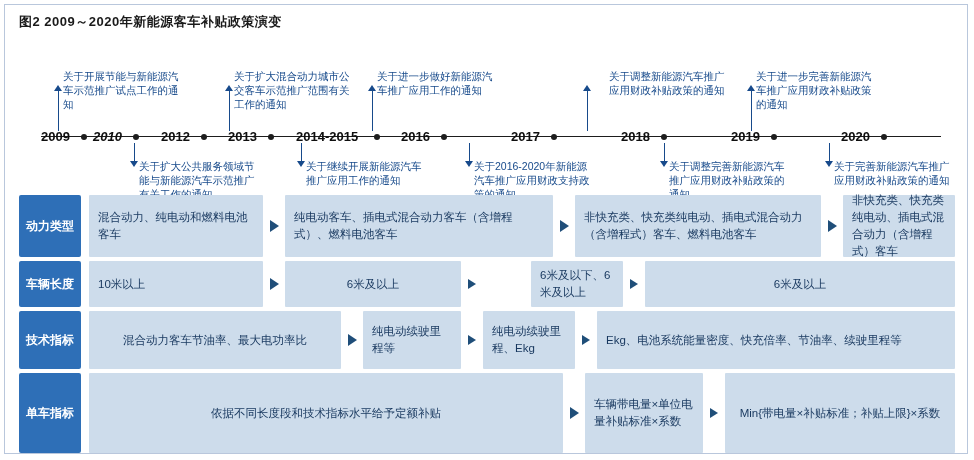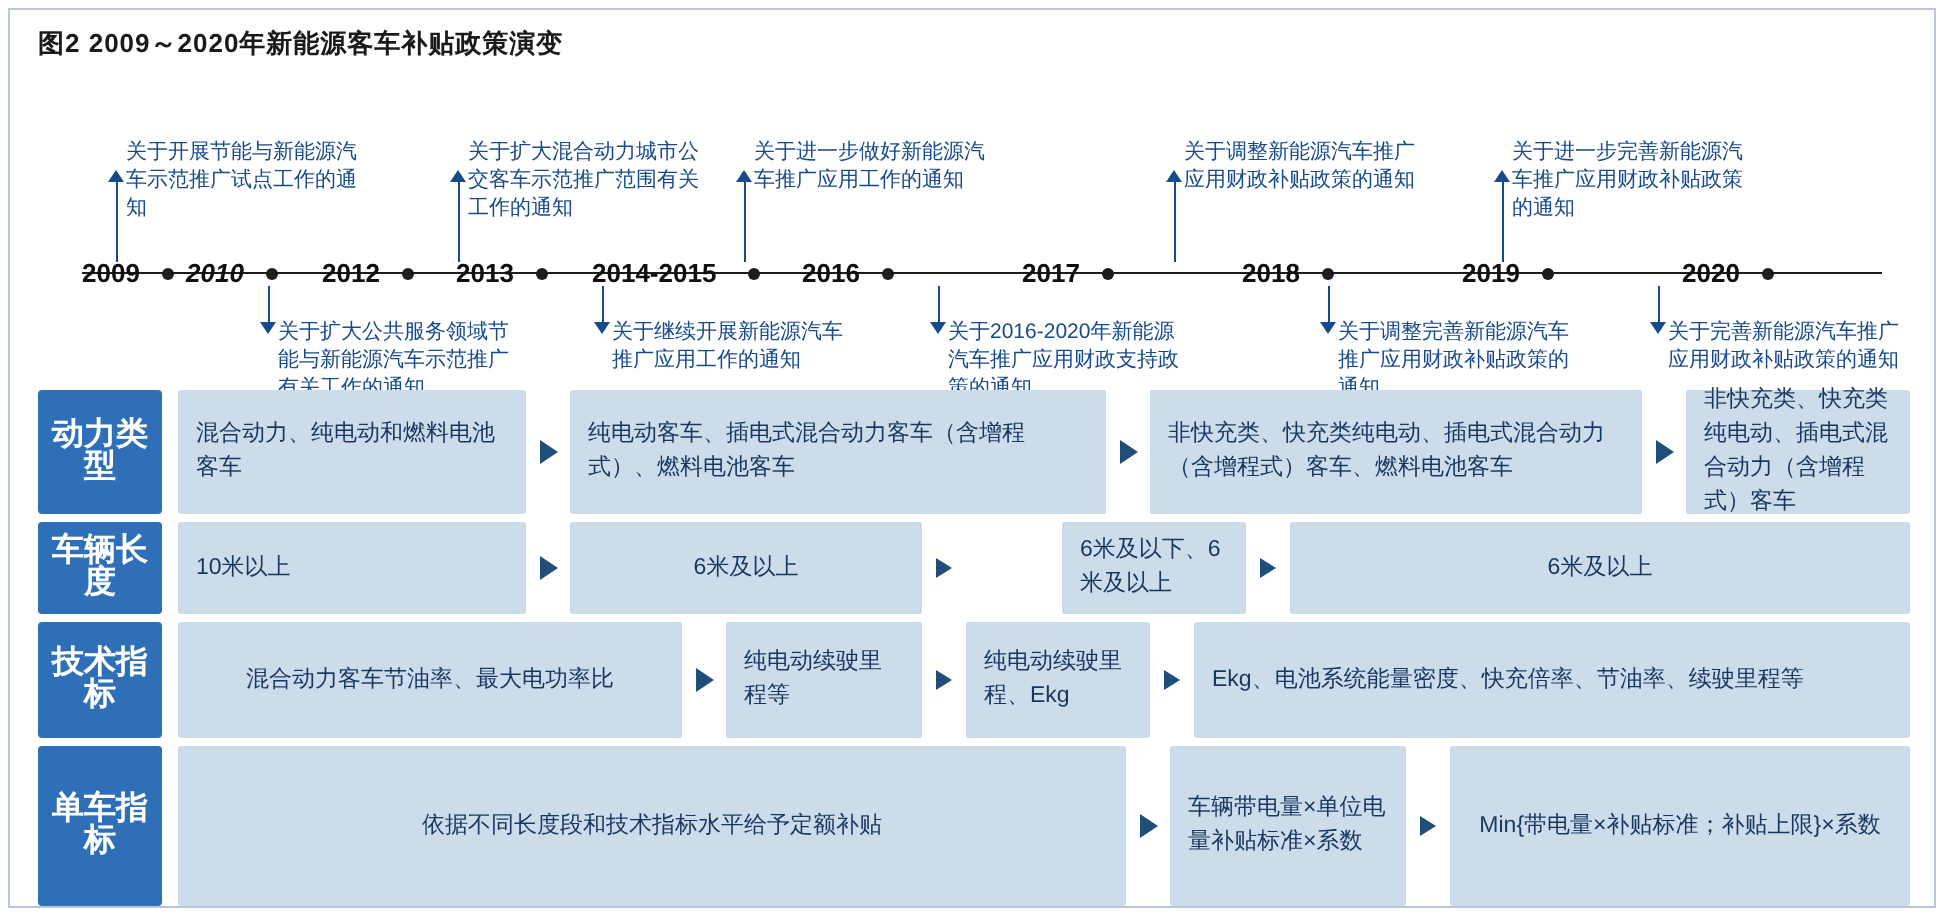--- a/index.html
+++ b/index.html
@@ -62,21 +62,21 @@
     position:absolute;width:1px;background:#174a8b;
   }
   
   .row{
     position:absolute;left:14px;width:936px;
     display:flex;align-items:stretch;
   }
   .row-label{
     width:62px;flex:0 0 62px;
     background:#2e6fb7;color:#ffffff;
-    font-size:16px;font-weight:bold;line-height:16px;
+    font-size:12px;font-weight:bold;line-height:16px;
     display:flex;align-items:center;justify-content:center;
     text-align:center;
     border-radius:2px;
   }
   .row-body{
     flex:1;display:flex;align-items:stretch;margin-left:8px;
   }
   .cell{
     background:#cddceb;
     color:#17375e;
@@ -105,21 +105,21 @@
 
 <div id="frame">
 
   <div class="title">图2  2009～2020年新能源客车补贴政策演变</div>
 
   <div class="timeline">
 
     <div class="tl-note up" style="left:44px;top:6px;">关于开展节能与新能源汽车示范推广试点工作的通知</div>
     <div class="tl-note up" style="left:215px;top:6px;">关于扩大混合动力城市公交客车示范推广范围有关工作的通知</div>
     <div class="tl-note up" style="left:358px;top:6px;">关于进一步做好新能源汽车推广应用工作的通知</div>
-    <div class="tl-note up" style="left:573px;top:6px;">关于调整新能源汽车推广应用财政补贴政策的通知</div>
+    <div class="tl-note up" style="left:590px;top:6px;">关于调整新能源汽车推广应用财政补贴政策的通知</div>
     <div class="tl-note up" style="left:737px;top:6px;">关于进一步完善新能源汽车推广应用财政补贴政策的通知</div>
 
     <div class="tl-stem" style="left:39px;top:28px;height:40px;"></div>
     <div class="tl-arrow-up" style="left:35px;top:22px;"></div>
     <div class="tl-stem" style="left:210px;top:28px;height:40px;"></div>
     <div class="tl-arrow-up" style="left:206px;top:22px;"></div>
     <div class="tl-stem" style="left:353px;top:28px;height:40px;"></div>
     <div class="tl-arrow-up" style="left:349px;top:22px;"></div>
     <div class="tl-stem" style="left:568px;top:28px;height:40px;"></div>
     <div class="tl-arrow-up" style="left:564px;top:22px;"></div>

